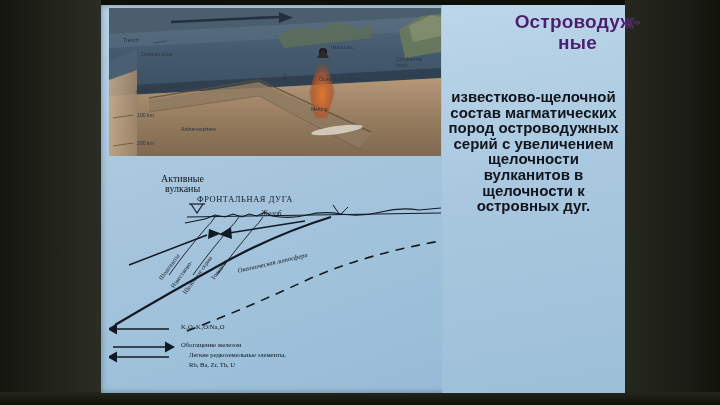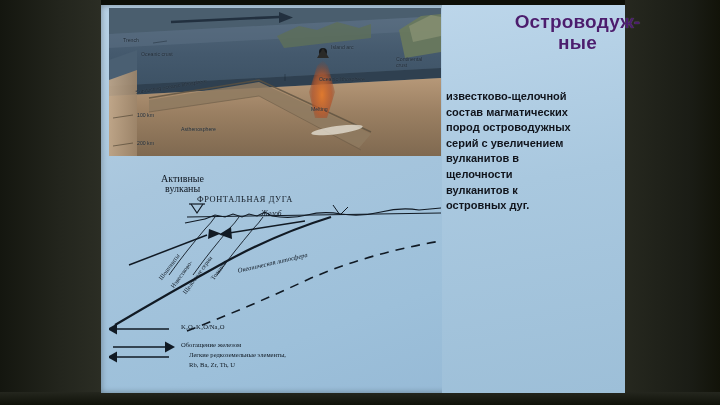--- a/index.html
+++ b/index.html
@@ -17,22 +17,22 @@
          background:linear-gradient(160deg,#b8d2e6 0%,#a8c6dd 35%,#9dc0da 70%,#93b7d4 100%);
          box-shadow:0 0 6px rgba(0,0,0,.35) inset;}
 
   
   .textpanel{position:absolute;left:341px;top:0px;width:183px;height:388px;
              background:linear-gradient(170deg,#bcd6ea 0%,#a9c8df 45%,#9dbfd8 100%);
              padding:0;box-sizing:border-box;}
   .slide-title{position:absolute;left:0;top:6px;width:183px;text-align:center;
                color:#4b1d6e;font-weight:bold;font-size:19px;line-height:21px;
                letter-spacing:.2px;text-shadow:0 0 1px rgba(255,255,255,.4);padding-left:44px;}
-  .slide-body{position:absolute;left:4px;top:84px;width:175px;text-align:left;
-              color:#10141c;font-weight:bold;font-size:11px;line-height:15.6px;}
+  .slide-body{position:absolute;left:4px;top:84px;width:175px;text-align:center;
+              color:#10141c;font-weight:bold;font-size:15px;line-height:15.6px;}
   .slide-body div{white-space:nowrap;}
 
   
   .blockdiag{position:absolute;left:8px;top:3px;width:332px;height:148px;overflow:hidden;
              background:#4a5e6e;}
   .bd-svg{position:absolute;left:0;top:0;}
   .bd-label{position:absolute;color:#16222e;font-size:5.2px;font-family:"Liberation Sans",sans-serif;
             white-space:nowrap;text-shadow:0 0 1px rgba(255,255,255,.25);}
 
   
@@ -187,21 +187,21 @@
     <div class="textpanel">
       <div class="slide-title">
         <div>Островодуж-</div>
         <div>ные</div>
       </div>
       <div class="slide-body">
         <div>известково-щелочной</div>
         <div>состав магматических</div>
         <div>пород островодужных</div>
         <div>серий с увеличением</div>
+        <div>щелочности</div>
         <div>вулканитов в</div>
-        <div>щелочности</div>
-        <div>вулканитов к</div>
+        <div>щелочности к</div>
         <div>островных дуг.</div>
       </div>
     </div>
 
   </div>
 </div>
 
 </body></html>

